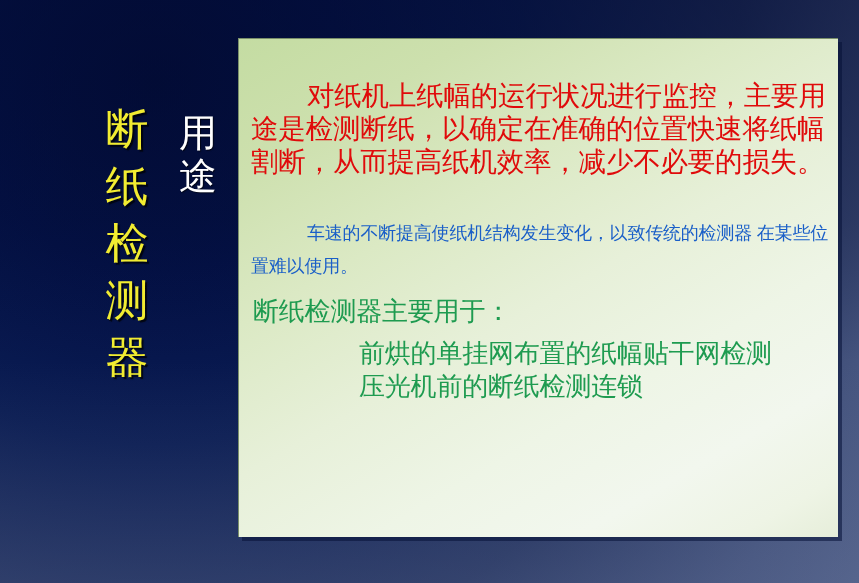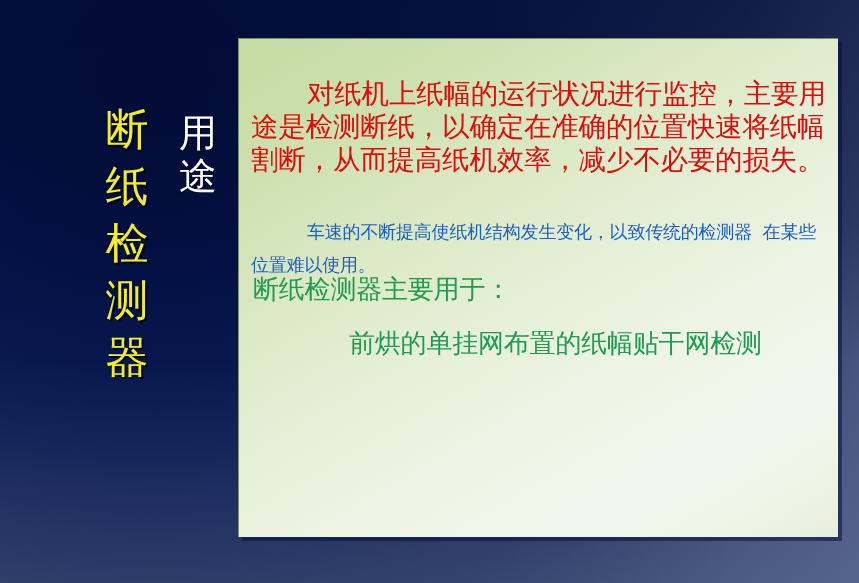--- a/index.html
+++ b/index.html
@@ -94,21 +94,21 @@
   }
   .panel-inner {
     position: relative;
     width: 100%;
     height: 100%;
     padding: 0;
   }
 
   .tblock {
     margin: 0;
-    font-family: Liberation Mono, monospace;
+    font-family: Liberation Sans, sans-serif;
     font-weight: 400;
     white-space: pre-wrap;
   }
 
   
   .p-red {
     position: absolute;
     left: 12px;
     top: 40px;
     width: 580px;
@@ -129,33 +129,33 @@
     font-size: 18px;
     line-height: 33px;
     text-indent: 56px;
     letter-spacing: -0.2px;
   }
 
   
   .p-green-head {
     position: absolute;
     left: 14px;
-    top: 236px;
+    top: 256px;
     color: #1e9b50;
     font-size: 26px;
     line-height: 32px;
     letter-spacing: -0.2px;
   }
 
   
   .green-list {
     position: absolute;
     left: 110px;
     top: 288px;
-    margin: 0;
+    margin: 10px;
     padding: 0;
     list-style: none;
   }
   .green-list li {
     color: #1e9b50;
     font-size: 26px;
     line-height: 32.5px;
     letter-spacing: -0.2px;
     font-family: "DejaVu Sans", sans-serif;
     white-space: nowrap;
@@ -183,18 +183,19 @@
     <div class="panel-inner">
 
       <p class="tblock p-red">对纸机上纸幅的运行状况进行监控，主要用途是检测断纸，以确定在准确的位置快速将纸幅割断，从而提高纸机效率，减少不必要的损失。</p>
 
       <p class="tblock p-blue">车速的不断提高使纸机结构发生变化，以致传统的检测器 在某些位置难以使用。</p>
 
       <p class="tblock p-green-head">断纸检测器主要用于：</p>
 
       <ul class="green-list">
         <li>前烘的单挂网布置的纸幅贴干网检测</li>
+        <li>压光机前的断纸检测连锁</li>
       </ul>
 
     </div>
   </div>
 
 </div>
 
 </body></html>

